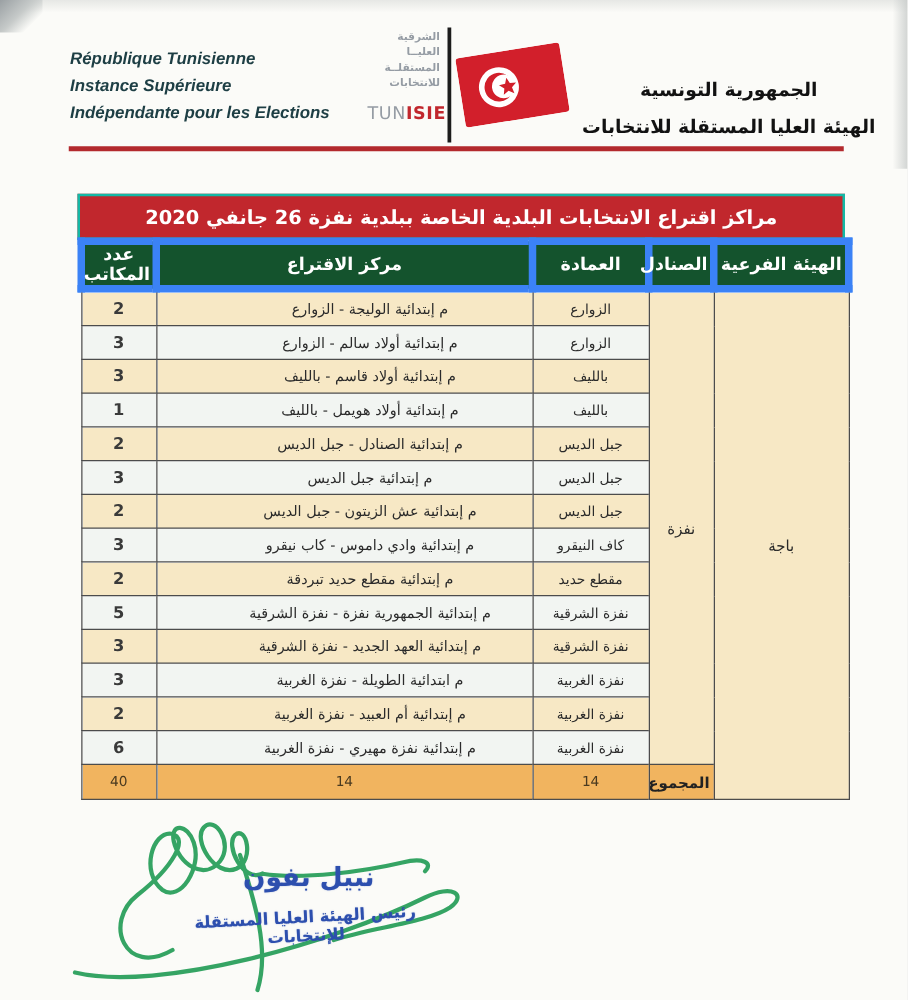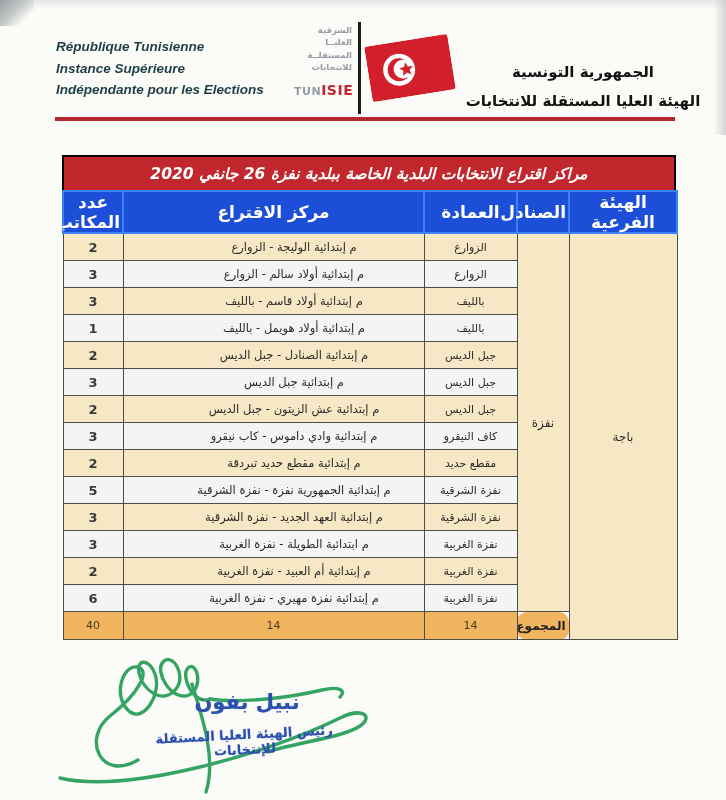--- a/index.html
+++ b/index.html
@@ -20,46 +20,46 @@
   
   .fr-block{position:absolute;left:56px;top:36px;width:222px;text-align:left;
     color:#1d3e44;font-weight:bold;font-size:13.5px;line-height:1.6;
     font-family:"Liberation Sans",sans-serif;font-style:italic;}
   .ar-block{position:absolute;left:458px;top:42px;width:250px;text-align:center;
     color:#121212;font-weight:bold;font-size:15px;line-height:1.95;direction:rtl;margin-top:16px;}
   .logo{position:absolute;left:290px;top:22px;width:165px;height:96px;}
   .logo-ar{position:absolute;right:103px;top:2px;width:58px;text-align:right;
     color:#959ca4;font-weight:bold;font-size:8.5px;line-height:1.45;direction:rtl;}
   .logo-latin{position:absolute;right:103px;top:58px;width:58px;text-align:right;white-space:nowrap;}
-  .logo-latin .tun{color:#959ca4;font-size:11px;font-weight:bold;letter-spacing:.5px;}
+  .logo-latin .tun{color:#959ca4;font-size:14px;font-weight:normal;letter-spacing:.5px;}
   .logo-latin .isie{color:#c1272d;font-size:14px;font-weight:bold;letter-spacing:.5px;}
   .logo-bar{position:absolute;left:68px;top:0;width:3px;height:92px;background:#1c1c1c;}
   .flag-wrap{position:absolute;left:78px;top:18px;width:84px;height:56px;transform:rotate(-9deg);}
   .red-rule{position:absolute;left:55px;top:117px;width:620px;height:4px;background:#b32a2e;}
 
   
   .title-bar{position:absolute;left:62px;top:155px;width:610px;height:33px;
-    background:#c1272d;border:2px solid #000000;color:#fff;font-weight:bold;
-    font-size:15.5px;display:flex;align-items:center;justify-content:center;direction:rtl;font-style:italic;}
+    background:#c1272d;border:2px solid #14b8a6;color:#fff;font-weight:bold;
+    font-size:15.5px;display:flex;align-items:center;justify-content:center;direction:rtl;}
 
   
   table.tbl{position:absolute;left:62px;top:190px;width:614px;border-collapse:collapse;
     direction:rtl;table-layout:fixed;}
-  .tbl th{background:#1d4ed8;color:#fff;font-weight:bold;font-size:17px;
-    height:28px;border:2px solid #3b82f6;padding:0 2px;}
+  .tbl th{background:#14532d;color:#fff;font-weight:bold;font-size:14px;
+    height:28px;border:6px solid #3b82f6;padding:0 2px;}
   .tbl td{border:1px solid #4c4c4c;height:26px;text-align:center;color:#2a2a2a;
     font-size:11.5px;padding:0 3px;overflow:hidden;white-space:nowrap;}
   tr.tan td{background:#f7e8c5;}
   tr.lite td{background:#f2f5f2;}
   td.offices-cell{font-weight:bold;font-size:13px;color:#3a3a3a;}
   td.district-cell{font-size:11px;}
   td.center-cell{font-size:11.5px;padding-left:44px;}
   td.mun-cell,td.sub-cell{background:#f7e8c5 !important;font-size:12px;}
   tr.total-row td{background:#f1b45f !important;font-size:11px;height:27px;color:#4a3a20;}
-  tr.total-row td.total-label{font-weight:bold;color:#222;font-size:12px;border-radius:10px;}
+  tr.total-row td.total-label{font-weight:bold;color:#222;font-size:12px;}
 
   
   .sig-svg{position:absolute;left:42px;top:642px;width:370px;height:155px;}
   .sig-name{position:absolute;left:152px;top:690px;width:190px;text-align:center;
     color:#2d4fae;font-weight:bold;font-size:21px;direction:rtl;
     text-shadow:0 0 1px rgba(45,79,174,.55);}
   .sig-title{position:absolute;left:132px;top:727px;width:225px;text-align:center;
     color:#2d4fae;font-weight:bold;font-size:13px;direction:rtl;transform:rotate(-3deg);
     text-shadow:0 0 1px rgba(45,79,174,.55);}
 </style>

